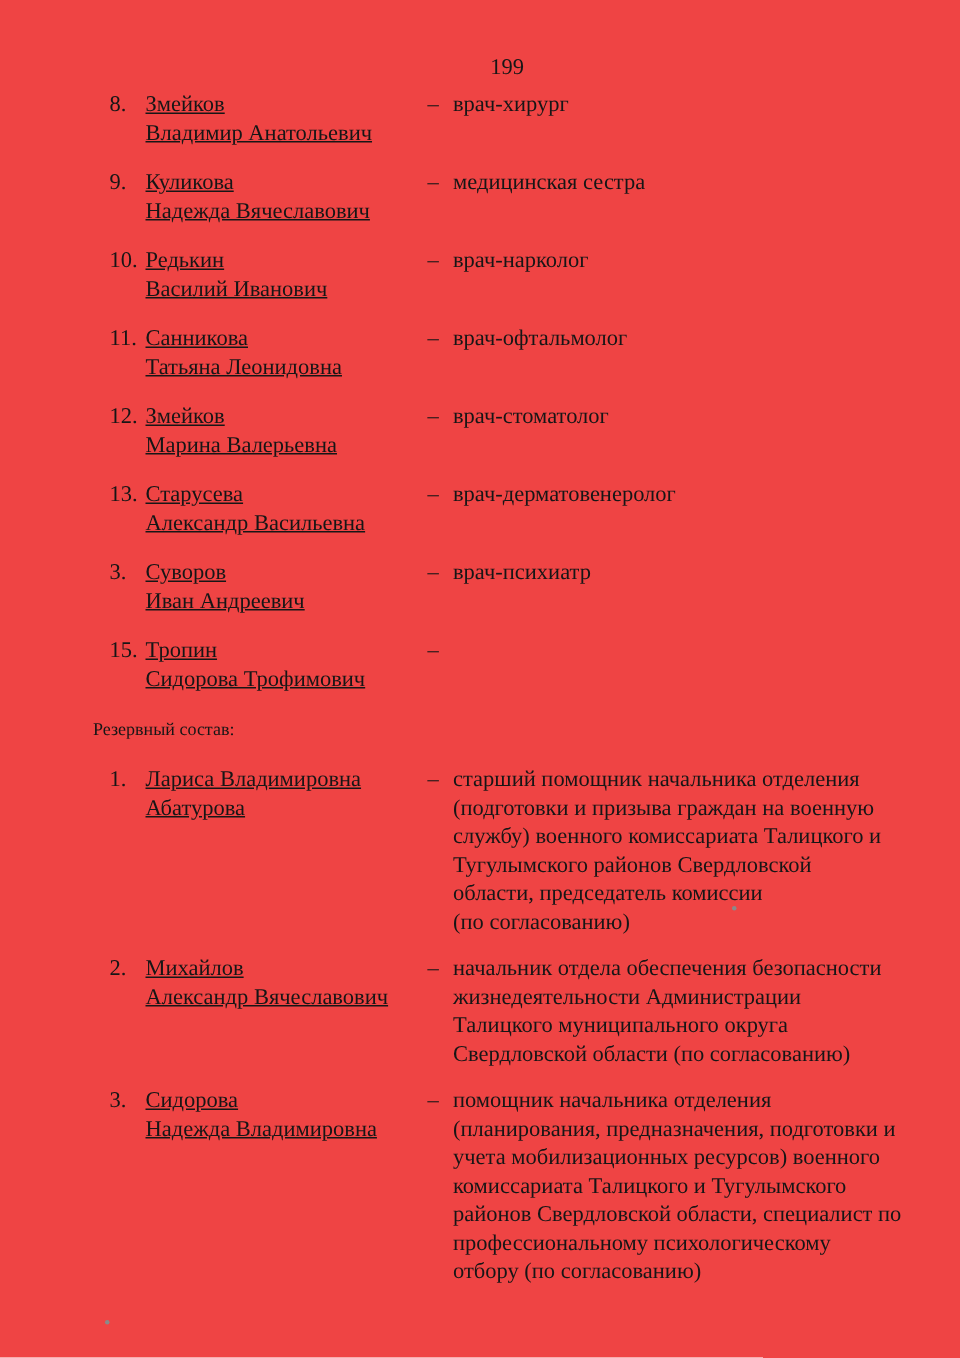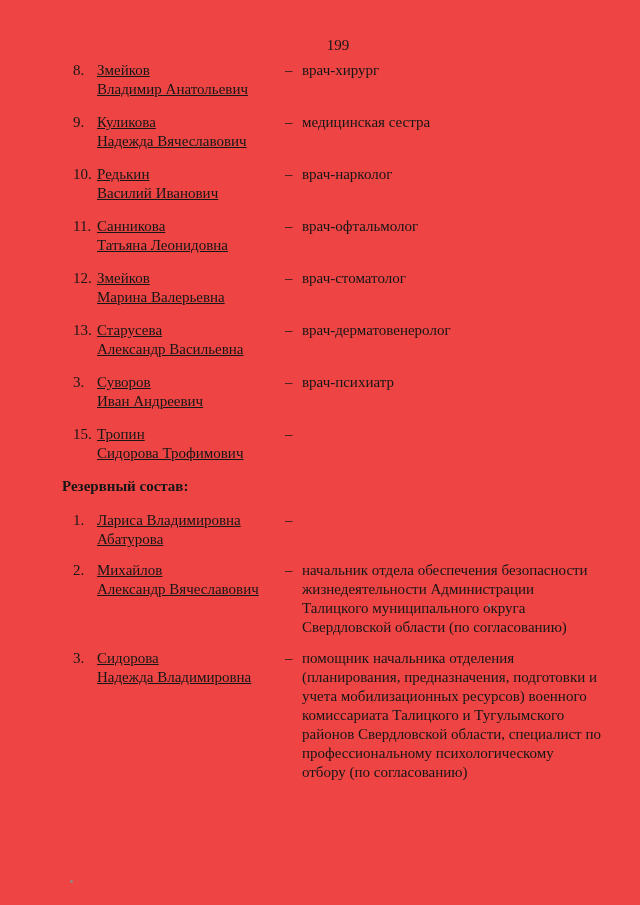--- a/index.html
+++ b/index.html
@@ -21,21 +21,21 @@
     position:absolute;top:61px;left:62px;width:570px;
   }
   .row{display:flex;align-items:flex-start;margin:0 0 14px 0;}
   .reserve .row{margin-bottom:12px;}
   .num{flex:none;width:24px;margin-left:11px;}
   .name{flex:none;width:188px;}
   .name span{display:block;text-decoration:underline;}
   .dash{flex:none;width:17px;}
   .role{flex:1;white-space:pre-line;}
   .heading{
-    font-weight:700;font-size:15px;line-height:19px;
+    font-weight:400;font-size:12px;line-height:19px;
     margin:8px 0 15px 0;
   }
   .artifact{
     position:absolute;width:3px;height:3px;border-radius:50%;
     background:#8a8a8a;
   }
   .artifact.a1{left:488px;top:604px;}
   .artifact.a2{left:70px;top:880px;}
 </style>
 </head>
@@ -134,20 +134,26 @@
 
     <section class="reserve">
 
       <div class="row">
         <span class="num">1.</span>
         <span class="name">
           <span>Лариса Владимировна</span>
           <span>Абатурова</span>
         </span>
         <span class="dash">–</span>
+        <span class="role">старший помощник начальника отделения
+(подготовки и призыва граждан на военную
+службу) военного комиссариата Талицкого и
+Тугулымского районов Свердловской
+области, председатель комиссии
+(по согласованию)</span>
       </div>
 
       <div class="row">
         <span class="num">2.</span>
         <span class="name">
           <span>Михайлов</span>
           <span>Александр Вячеславович</span>
         </span>
         <span class="dash">–</span>
         <span class="role">начальник отдела обеспечения безопасности

